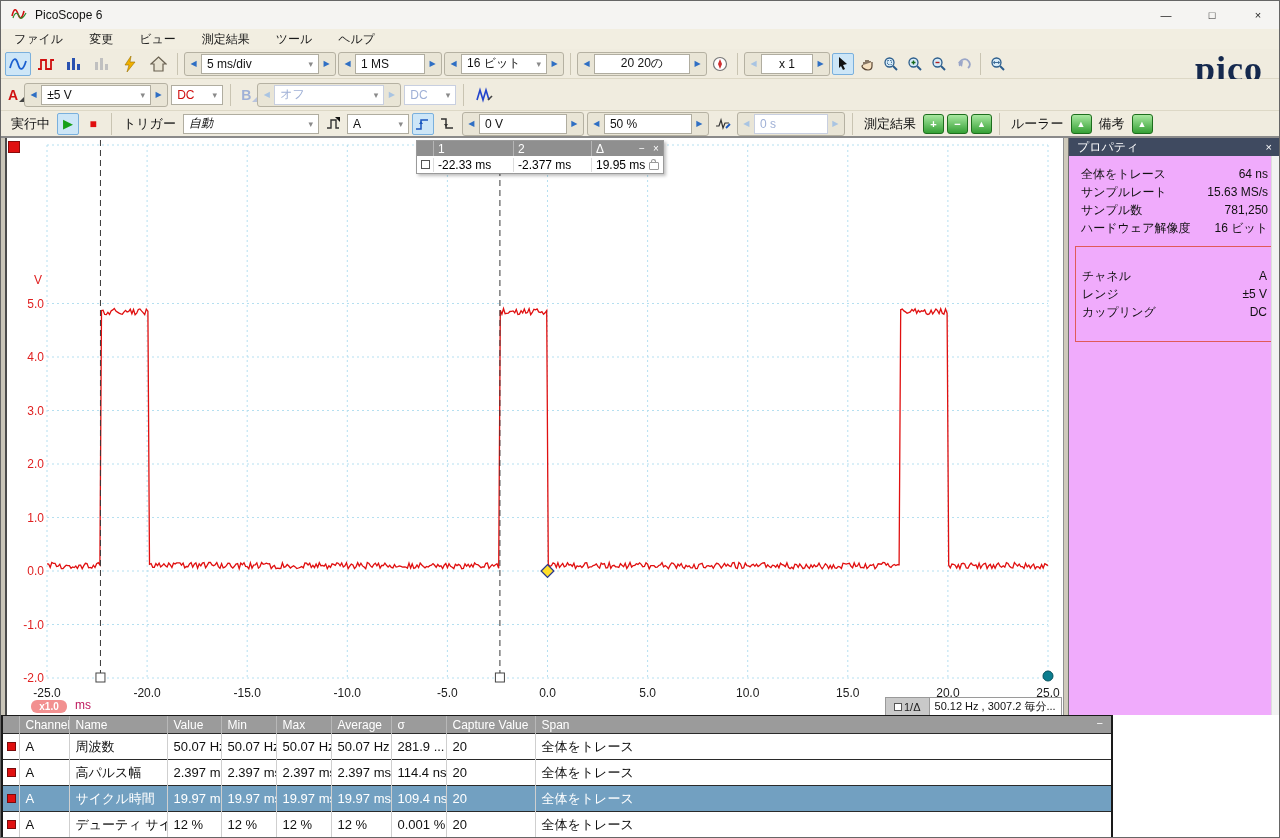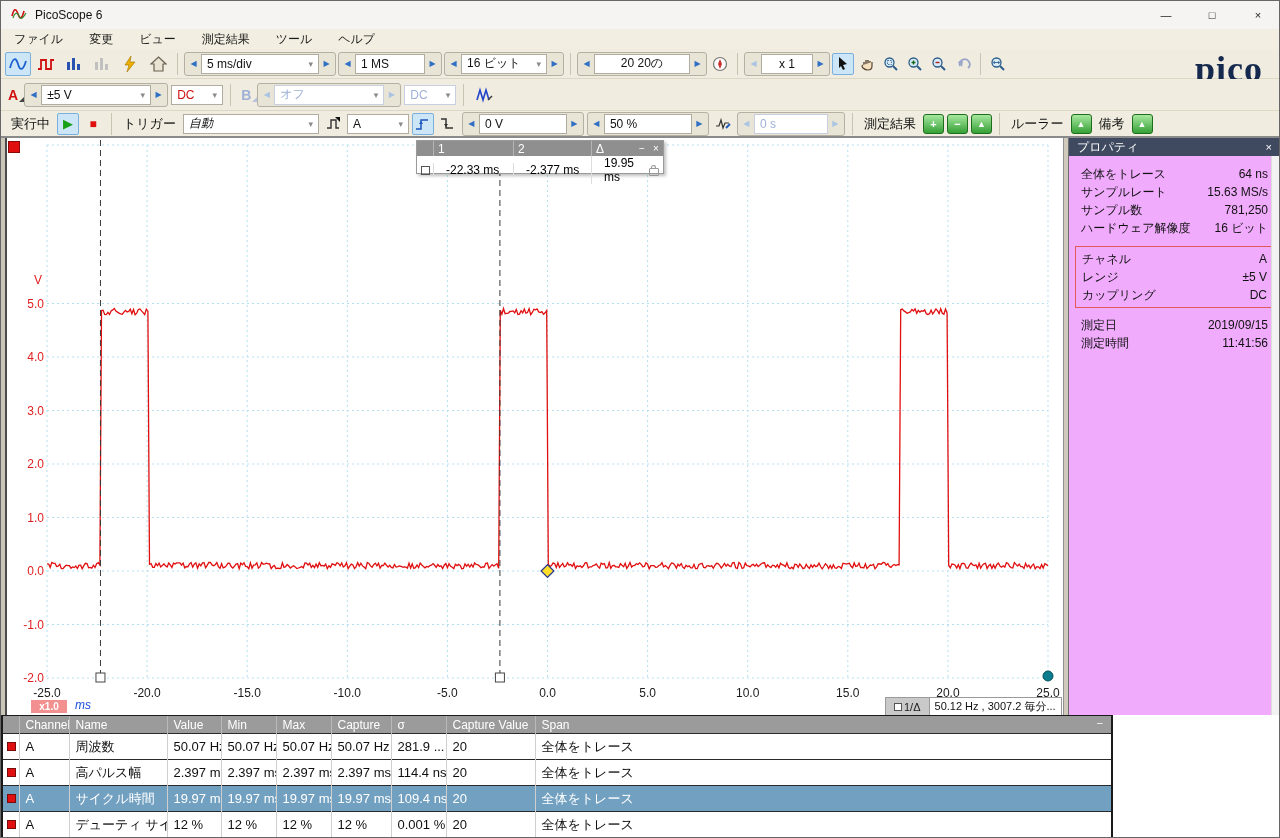--- a/index.html
+++ b/index.html
@@ -49,38 +49,38 @@
   #scope-area{position:absolute;left:6px;top:137px;width:1056px;height:577px;background:#fff;}
   #scope-svg{position:absolute;left:0;top:0;}
   #chanA-handle{position:absolute;left:1px;top:3px;width:12px;height:12px;background:#e01010;border:1px solid #8a0a0a;box-sizing:border-box;}
   
   #ruler-legend{position:absolute;left:409px;top:2px;width:246px;border:1px solid #9a9a9a;background:#fff;box-shadow:2px 2px 3px rgba(0,0,0,.25);font-size:12px;}
   #ruler-legend .hdr{display:grid;grid-template-columns:16px 80px 78px 44px 14px 14px;background:#8f8f8f;color:#fff;height:15px;align-items:center;}
   #ruler-legend .hdr .c{border-left:1px solid #b5b5b5;padding-left:4px;height:15px;display:flex;align-items:center;}
   #ruler-legend .hdr .wb{font-size:10px;display:flex;align-items:center;justify-content:center;}
   #ruler-legend .body{display:grid;grid-template-columns:16px 80px 78px 58px 14px;height:17px;align-items:center;}
   #ruler-legend .sq{width:7px;height:7px;border:1px solid #555;margin-left:4px;}
-  #ruler-legend .v{padding-left:12px;border-left:1px solid #ddd;}
+  #ruler-legend .v{padding-left:4px;border-left:1px solid #ddd;}
   .lock{width:8px;height:6px;border:1px solid #999;border-radius:1px;position:relative;margin-top:3px;}
   .lock:before{content:'';position:absolute;top:-4px;left:1px;width:3px;height:3px;border:1px solid #999;border-bottom:none;border-radius:3px 3px 0 0;}
   
-  #xmult{position:absolute;left:24px;top:562px;width:36px;height:13px;background:#f29090;border-radius:0;color:#fff;font-size:10px;font-weight:bold;display:flex;align-items:center;justify-content:center;}
-  #xunit{position:absolute;left:68px;top:560px;font-size:12px;color:#1d4ed8;font-style:italic;}
+  #xmult{position:absolute;left:24px;top:562px;width:36px;height:13px;background:#f29090;border-radius:6px;color:#fff;font-size:10px;font-weight:bold;display:flex;align-items:center;justify-content:center;}
+  #xunit{position:absolute;left:68px;top:560px;font-size:12px;color:#be185d;}
   #freq-legend{position:absolute;left:878px;top:559px;height:17px;display:flex;font-size:11px;border:1px solid #9a9a9a;background:#c9c9c9;align-items:center;}
   #freq-legend .tag{display:flex;align-items:center;gap:2px;padding:0 8px;color:#222;}
   #freq-legend .tag .sq{width:6px;height:6px;border:1px solid #555;background:#fff;}
   #freq-legend .val{background:#fff;border-left:1px solid #9a9a9a;height:100%;display:flex;align-items:center;padding:0 5px;color:#111;white-space:nowrap;}
   
   #splitter{position:absolute;left:1062px;top:137px;width:6px;height:701px;background:#cfcabb;border-left:1px solid #909090;border-right:1px solid #707070;box-sizing:border-box;}
   #props{position:absolute;left:1068px;top:137px;width:212px;height:680px;background:#f0abfc;border-right:1px solid #b5b5b5;box-sizing:border-box;}
   #props .phdr{height:18px;background:#3f4a60;color:#fff;display:flex;align-items:center;font-size:12px;padding:0 8px;}
   #props .phdr .x{margin-left:auto;font-size:11px;}
   .prow{display:flex;justify-content:space-between;font-size:12px;color:#111;height:18px;align-items:center;padding:0 12px;}
   #props-main{margin-top:9px;}
-  #props-channel{margin:9px 6px 0 6px;border:1px solid #e05a5a;padding:3px 0;}
+  #props-channel{margin:9px 6px 0 6px;border:1px solid #e05a5a;padding:20px 0;}
   #props-channel .prow{padding:0 6px;}
   #props-meta{margin-top:8px;}
   #props-scroll{position:absolute;right:0;top:18px;width:8px;height:683px;background:#f2f2f2;border-left:1px solid #ddd;}
   
   #meas-wrap{position:absolute;left:0;top:714px;width:1112px;border:2px solid #1a1a1a;border-top-width:1px;box-sizing:border-box;background:#fff;}
   #meas-table{border-collapse:collapse;table-layout:fixed;width:1108px;}
   #meas-table th{background:#9b9b9b;color:#fff;font-weight:normal;font-size:12px;text-align:left;height:17px;padding:0 0 0 6px;border-left:1px solid #b8b8b8;white-space:nowrap;overflow:hidden;position:relative;}
   #meas-table th:first-child{border-left:none;}
   #meas-table td{font-size:13px;color:#101010;height:25px;padding:0 0 0 6px;border-top:1px solid #2a2a2a;border-left:1px solid #cfcfcf;white-space:nowrap;overflow:hidden;}
   #meas-table td.ind{border-left:none;padding-left:4px;}
@@ -489,30 +489,20 @@
         </div>
         <div class="prow">
           <span>レンジ</span>
           <span>±5 V</span>
         </div>
         <div class="prow">
           <span>カップリング</span>
           <span>DC</span>
         </div>
       </div>
-    <div id="props-meta">
-        <div class="prow">
-          <span>測定日</span>
-          <span>2019/09/15</span>
-        </div>
-        <div class="prow">
-          <span>測定時間</span>
-          <span>11:41:56</span>
-        </div>
-      </div>
     <div id="props-scroll"></div>
   </div>
 
   <div id="meas-wrap">
     <table id="meas-table">
         <colgroup>
           <col style="width: 16px;">
           <col style="width: 50px;">
           <col style="width: 98px;">
           <col style="width: 54px;">
@@ -524,21 +514,21 @@
           <col style="width: 576px;">
         </colgroup>
         <thead>
           <tr>
             <th></th>
             <th>Channel</th>
             <th>Name</th>
             <th>Value</th>
             <th>Min</th>
             <th>Max</th>
-            <th>Capture</th>
+            <th>Average</th>
             <th>σ</th>
             <th>Capture Value</th>
             <th>Span<span class="hdr-min">−</span></th>
           </tr>
         </thead>
         <tbody>
           <tr>
             <td class="ind"><span class="sq"></span></td>
             <td>A</td>
             <td>周波数</td>

